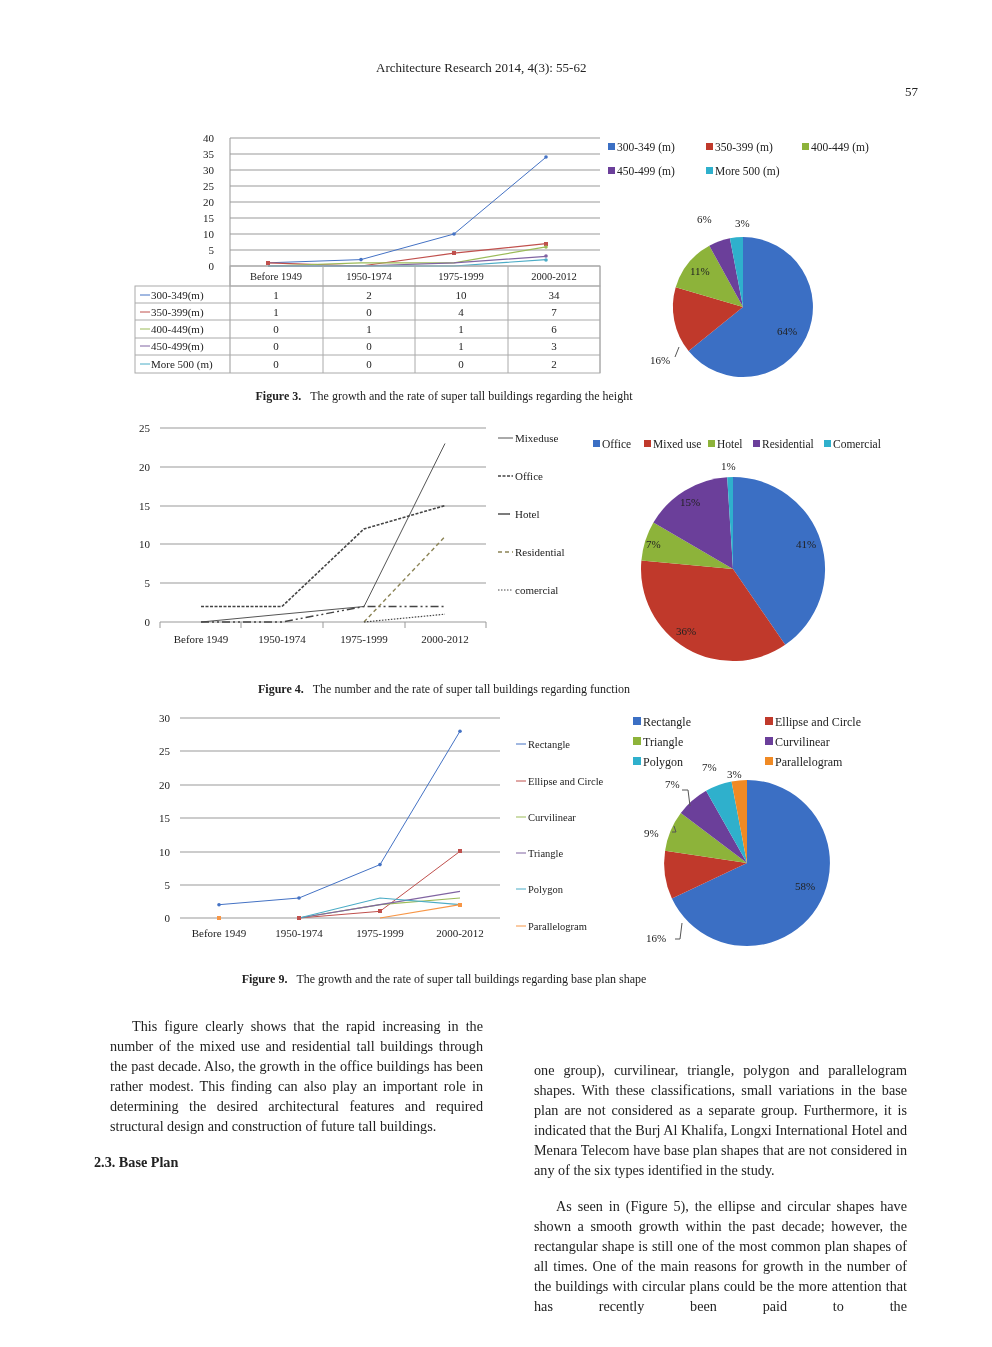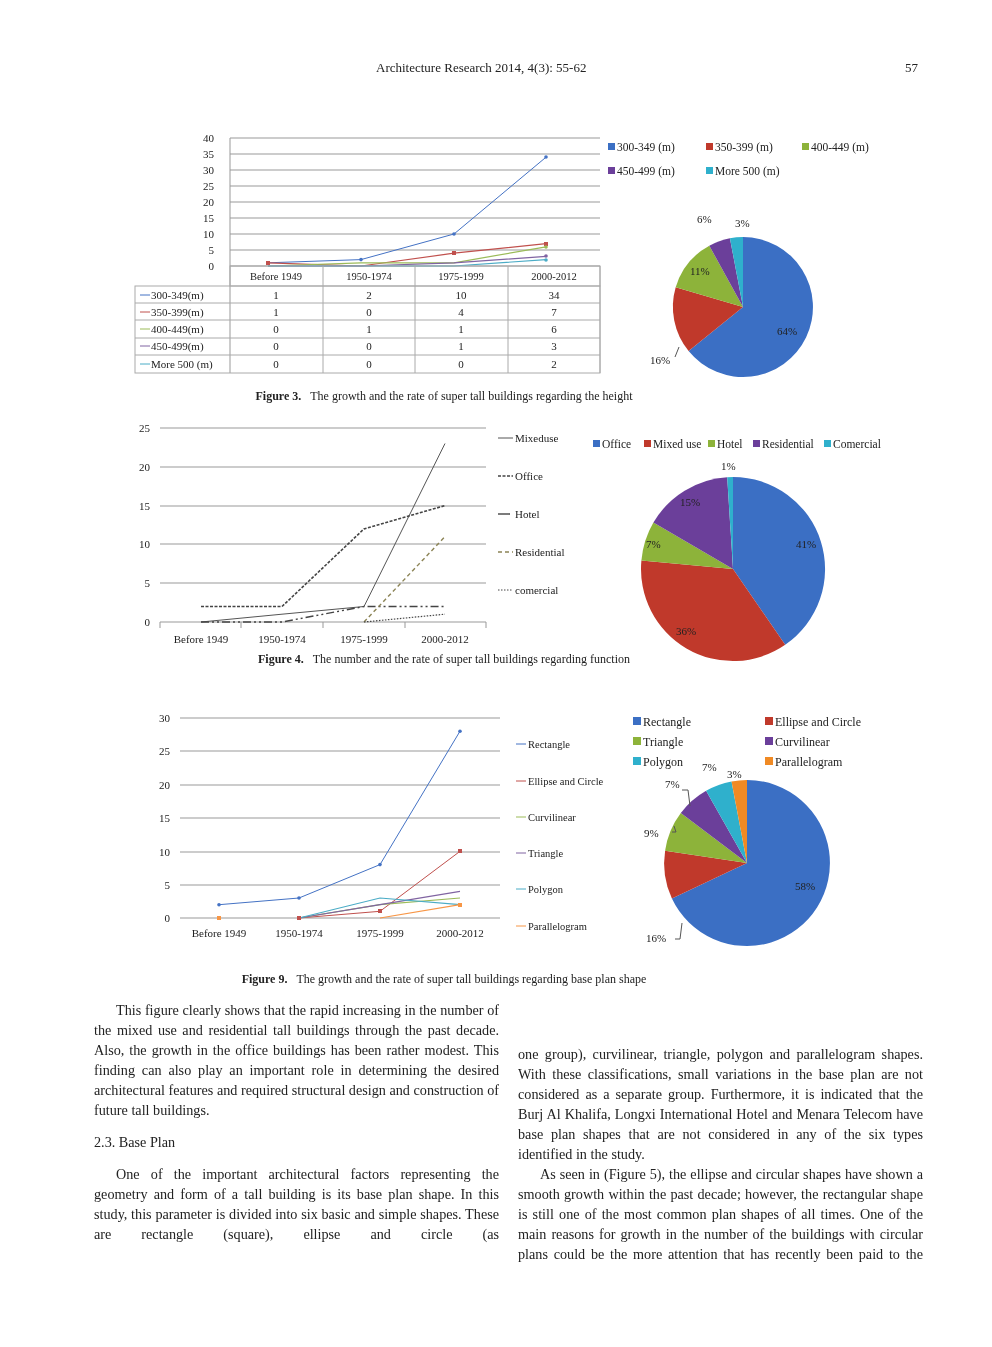--- a/index.html
+++ b/index.html
@@ -1,28 +1,28 @@
 <!DOCTYPE html>
 <html><head>
 <meta charset="utf-8">
 <style>
   html, body { margin:0; padding:0; background:#fff; }
   body { width:992px; height:1347px; position:relative; overflow:hidden;
          font-family:"Liberation Serif","DejaVu Serif",serif; color:#222; }
   .abs { position:absolute; }
   .header { top:60px; left:0; width:992px; font-size:13px; }
   .header .title { position:absolute; left:376px; }
-  .header .pageno { position:absolute; left:905px; }
+  .header .pageno { position:absolute; left:905px;margin-top:24px; }
   svg text { font-family:"Liberation Serif","DejaVu Serif",serif; fill:#222; }
   .caption { font-size:12px; text-align:center; width:888px; left:0; }
   .caption b { font-weight:bold; }
   .col { font-size:14.2px; line-height:20px; text-align:justify; width:405px; }
-  .col p { margin:0; text-indent:22px; }
+  .col p { margin:16px; text-indent:22px; }
   .col p.noindent { text-indent:0; }
-  .col h3 { font-size:14.2px; margin:12px 0 12px 0; font-weight:normal; }
+  .col h3 { font-size:14.2px; margin:12px 0 12px 0; font-weight:bold; }
   .col .last { text-align-last:justify; }
 </style>
 </head>
 <body>
 
 <div class="abs header">
   <span class="title">Architecture Research 2014, 4(3): 55-62</span>
   <span class="pageno">57</span>
 </div>
 
@@ -224,21 +224,21 @@
   <path d="M143,137 L137.2,45.2 A92,92 0 0,1 143,45 Z" fill="#2fb0cc"></path>
   <g font-size="11">
     <text x="206" y="116">41%</text>
     <text x="86" y="203">36%</text>
     <text x="56" y="116">7%</text>
     <text x="90" y="74">15%</text>
     <text x="131" y="38">1%</text>
   </g>
 </svg>
 
-<div class="abs caption" style="top:652px">
+<div class="abs caption" style="top:682px">
   <b>Figure 4.</b>&nbsp;&nbsp;&nbsp;<span>The number and the rate of super tall buildings regarding function</span>
 </div>
 
 <svg class="abs" style="left:150px;top:708px" width="470" height="240">
   <g stroke="#999" stroke-width="1">
     <line x1="30" y1="10" x2="350" y2="10"></line>
       <line x1="30" y1="43" x2="350" y2="43"></line>
     <line x1="30" y1="77" x2="350" y2="77"></line>
       <line x1="30" y1="110" x2="350" y2="110"></line>
     <line x1="30" y1="144" x2="350" y2="144"></line>
@@ -329,19 +329,18 @@
   <polyline points="52,82 58,82 60,98" fill="none" stroke="#555"></polyline>
 </svg>
 
 <div class="abs caption" style="top:972px">
   <b>Figure 9.</b>&nbsp;&nbsp;&nbsp;<span>The growth and the rate of super tall buildings regarding base plan shape</span>
 </div>
 
 <div class="abs col" style="left:94px;top:1000px">
   <p>This figure clearly shows that the rapid increasing in the number of the mixed use and residential tall buildings through the past decade. Also, the growth in the office buildings has been rather modest. This finding can also play an important role in determining the desired architectural features and required structural design and construction of future tall buildings.</p>
   <h3>2.3. Base Plan</h3>
-  <p class="last">One of the important architectural factors representing the geometry and form of a tall building is its base plan shape. In this study, this parameter is divided into six basic and simple shapes. These are rectangle (square), ellipse and circle (as</p>
 </div>
 
 <div class="abs col" style="left:518px;top:1044px">
   <p class="noindent">one group), curvilinear, triangle, polygon and parallelogram shapes. With these classifications, small variations in the base plan are not considered as a separate group. Furthermore, it is indicated that the Burj Al Khalifa, Longxi International Hotel and Menara Telecom have base plan shapes that are not considered in any of the six types identified in the study.</p>
   <p class="last">As seen in (Figure 5), the ellipse and circular shapes have shown a smooth growth within the past decade; however, the rectangular shape is still one of the most common plan shapes of all times. One of the main reasons for growth in the number of the buildings with circular plans could be the more attention that has recently been paid to the</p>
 </div>
 
 </body></html>

